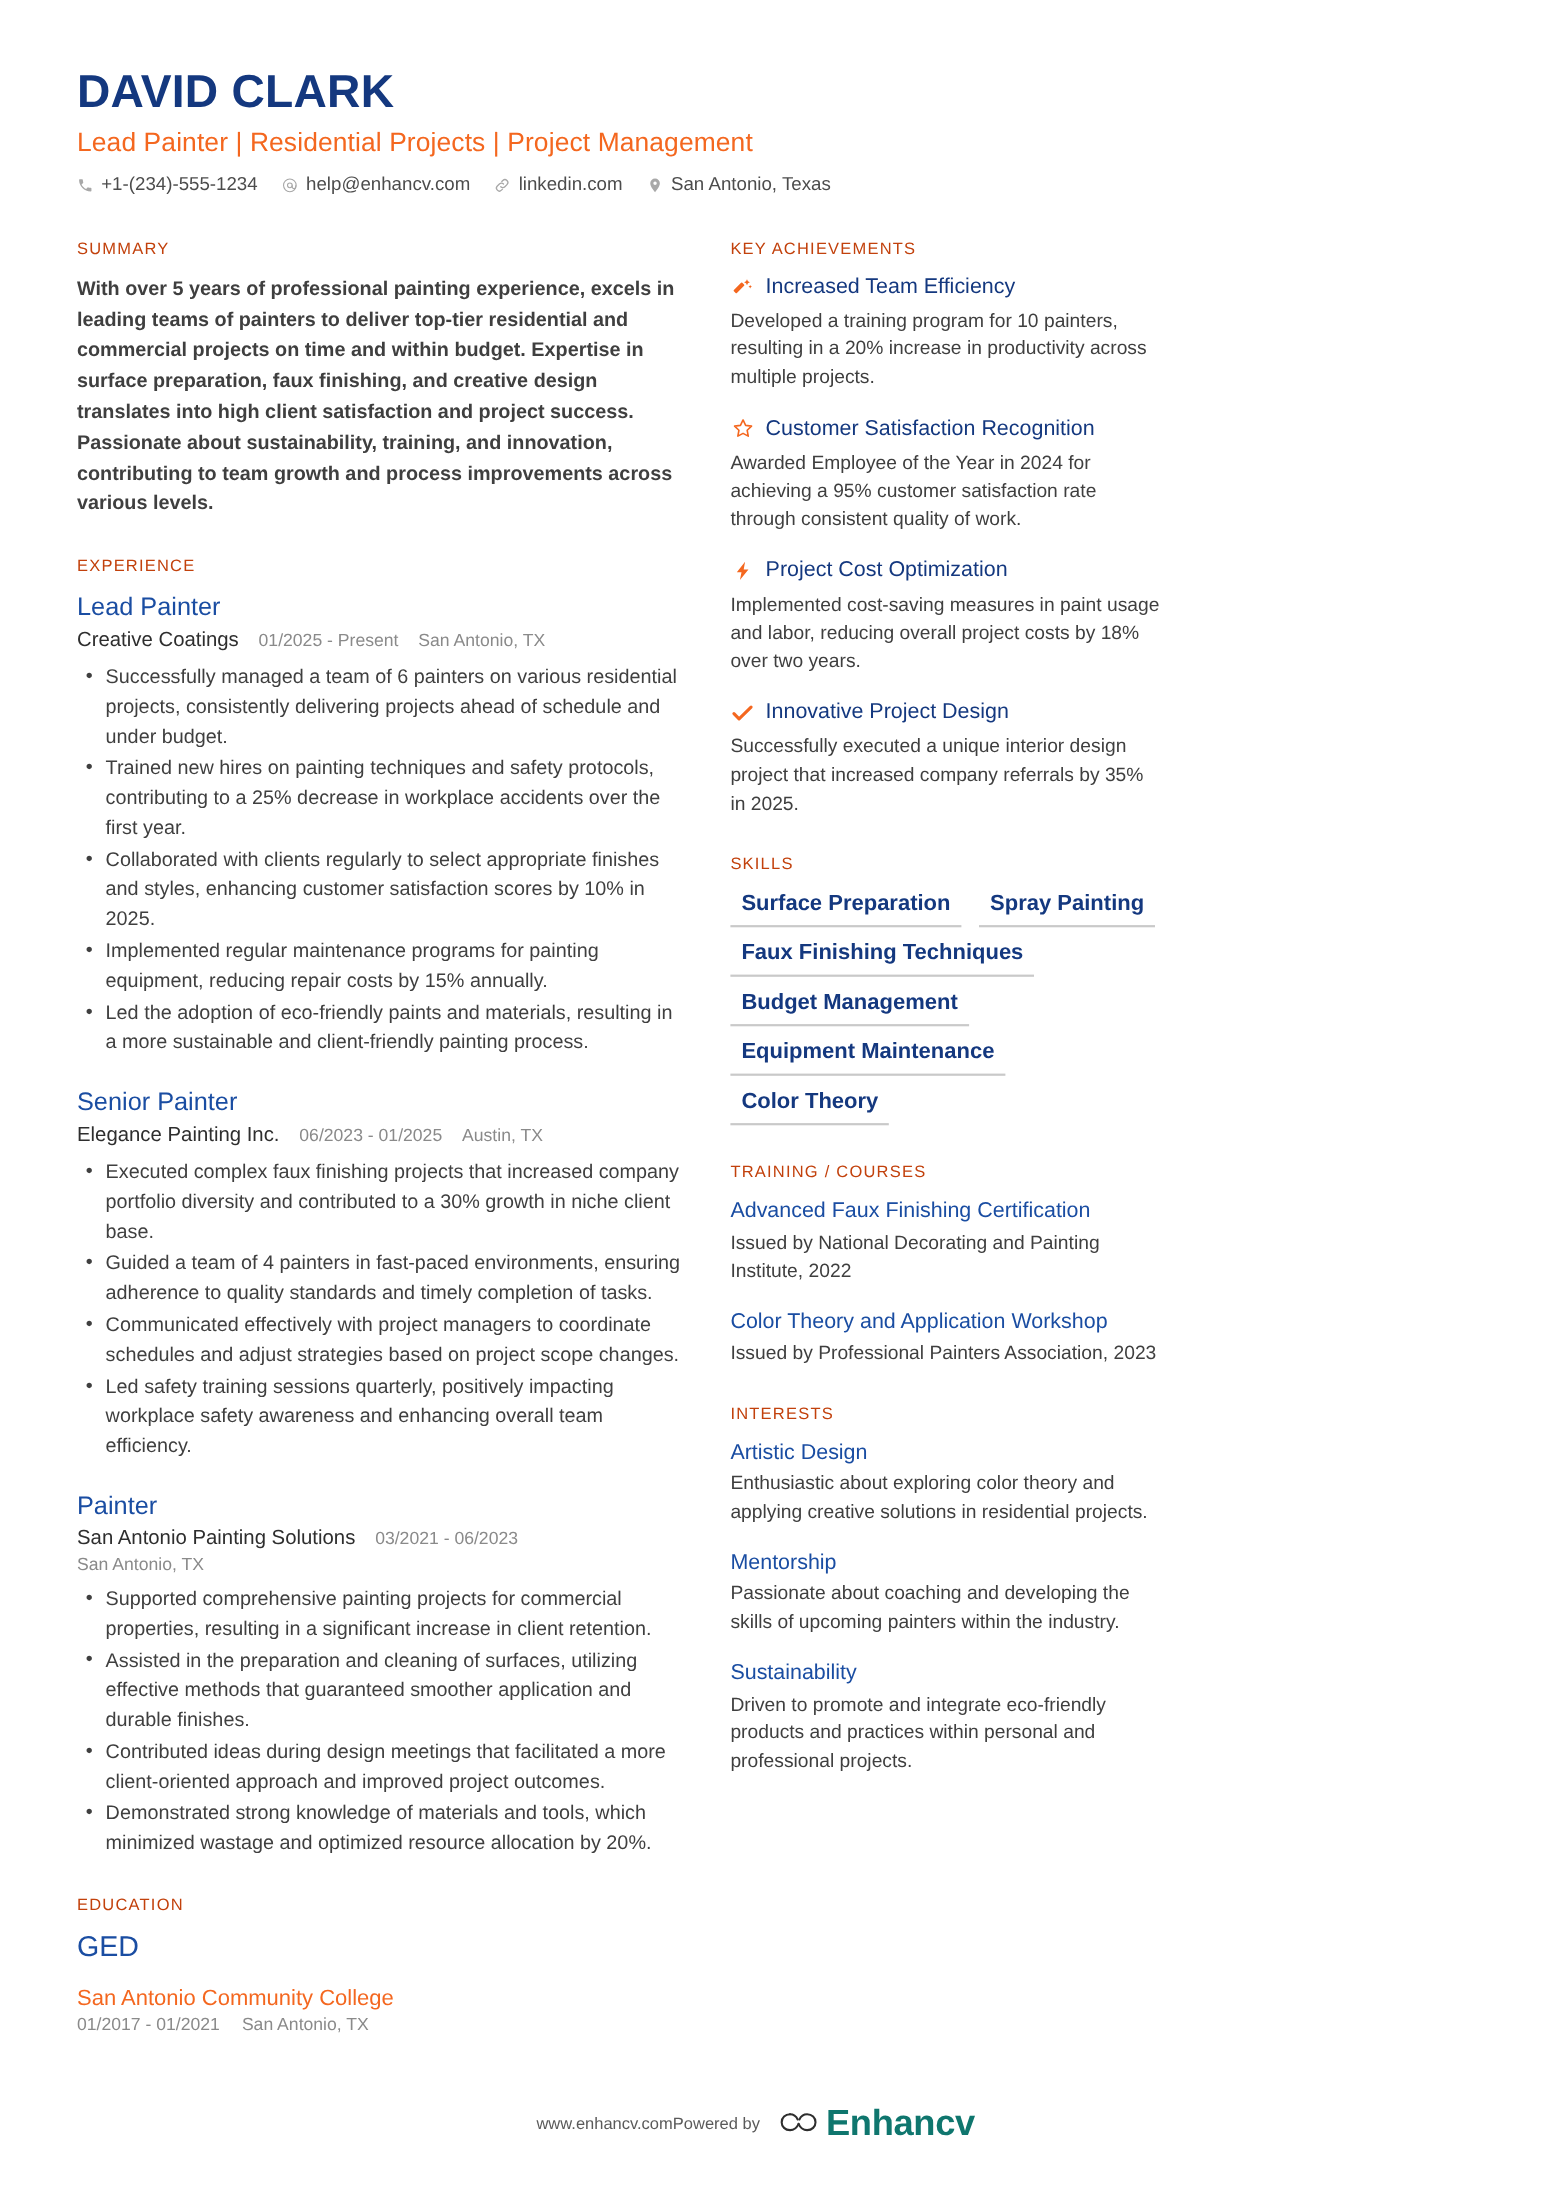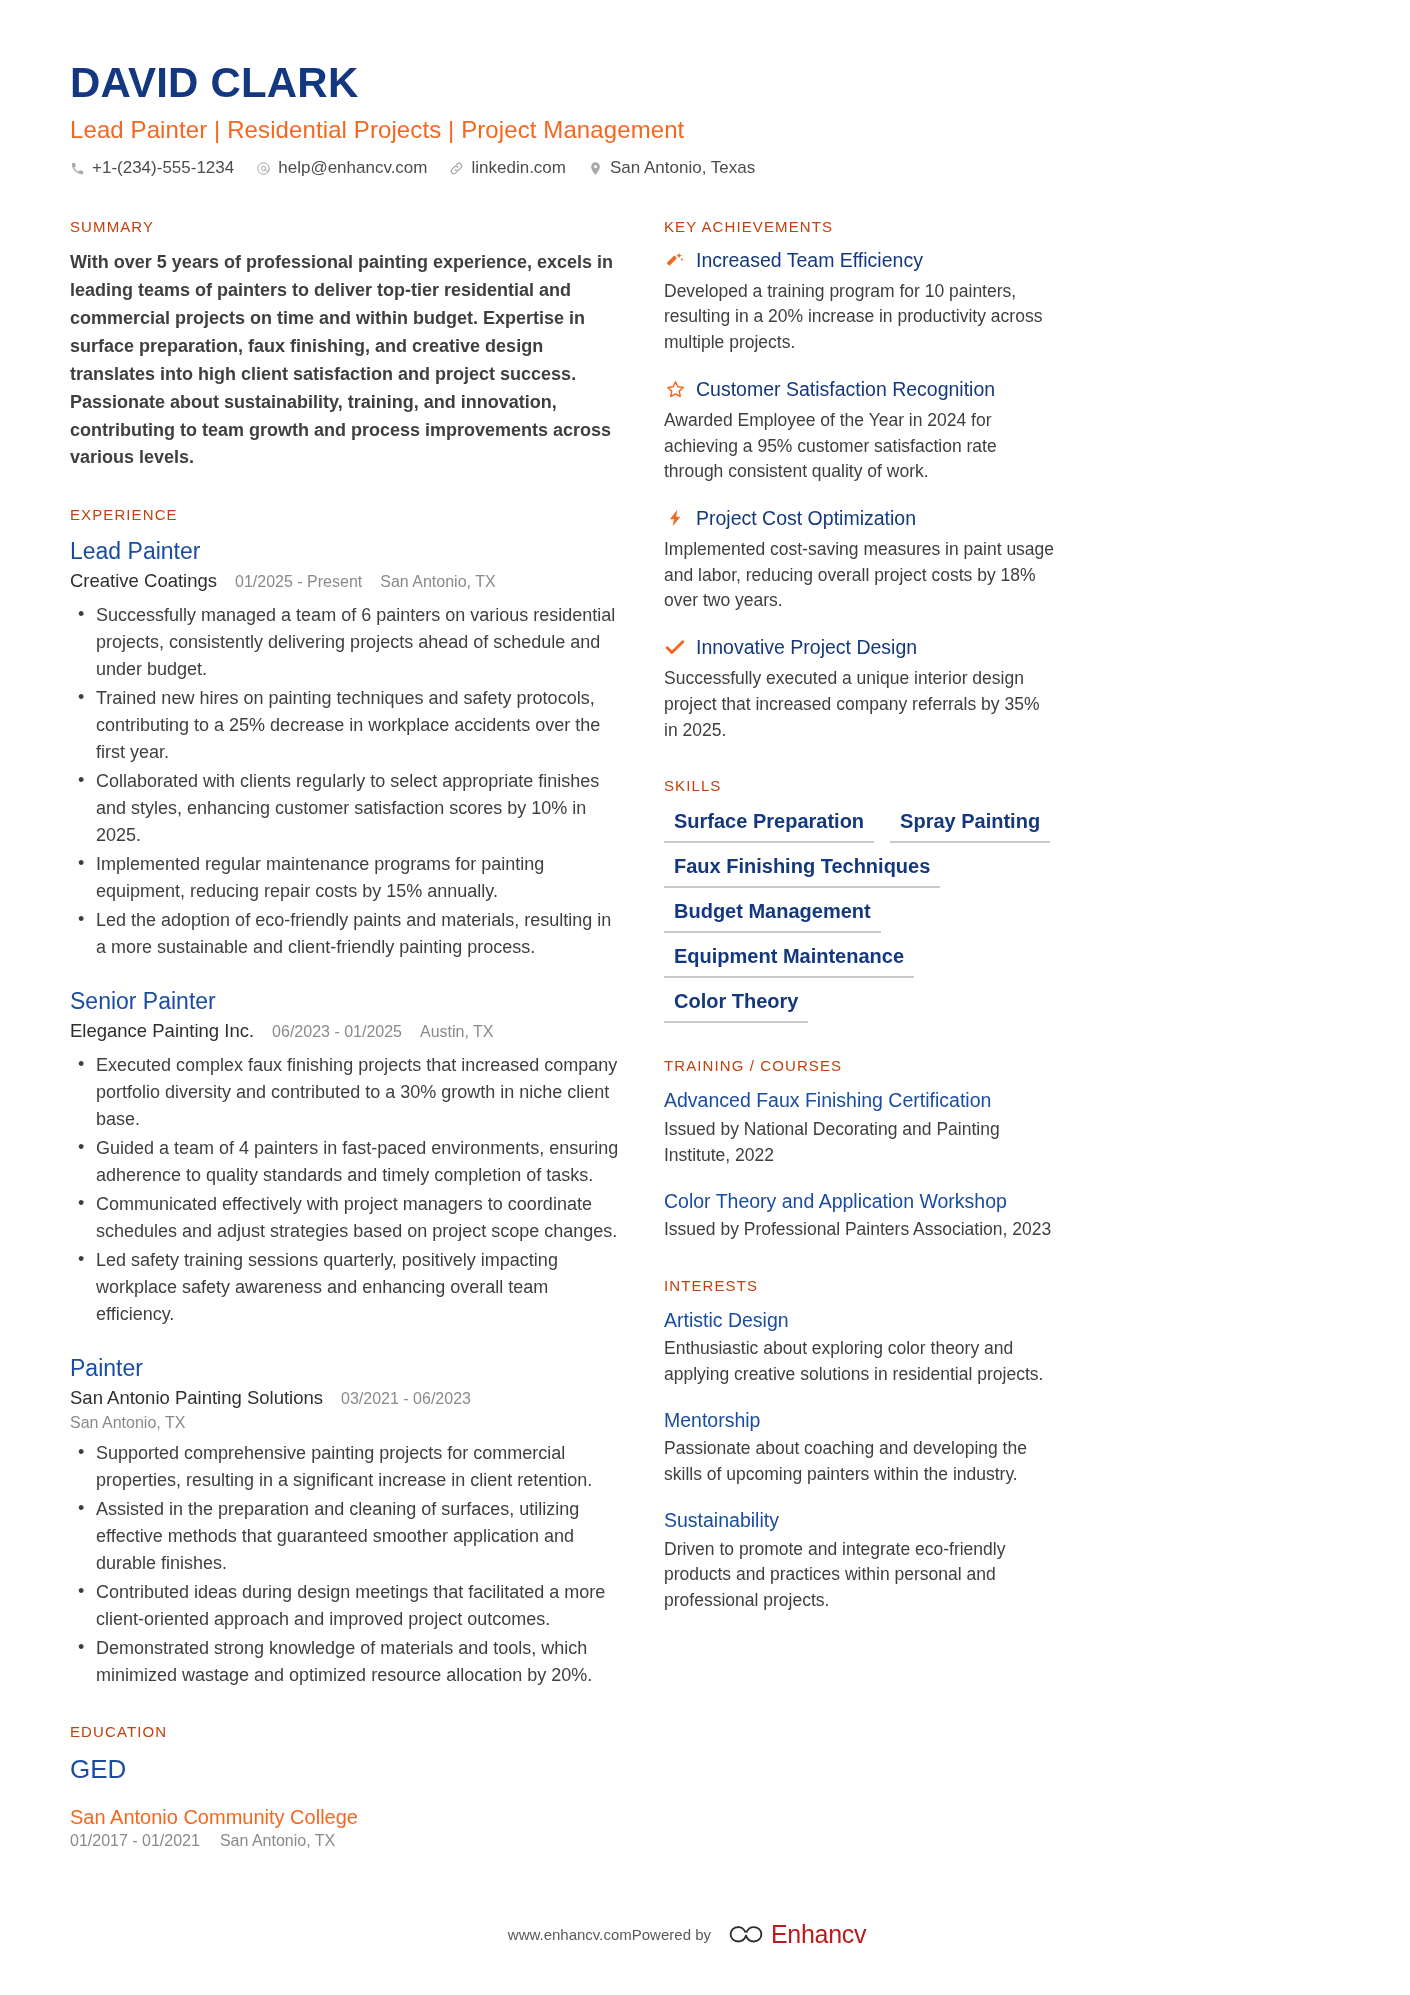--- a/index.html
+++ b/index.html
@@ -159,20 +159,21 @@
     gap: 20px;
     font-size: 16px;
     color: #8a8a8a;
   }
 
   
   .ach { margin-bottom: 22px; }
   .ach:last-child { margin-bottom: 0; }
   .ach-head {
     display: flex;
+    align-items: center;
     gap: 10px;
     margin-bottom: 6px;
   }
   .ach-icon {
     width: 22px;
     height: 22px;
     display: inline-flex;
     align-items: center;
     justify-content: center;
     color: #f4671f;
@@ -245,23 +246,24 @@
     font-size: 15px;
     color: #5a5a5a;
   }
   .brand-logo {
     display: flex;
     align-items: center;
     gap: 8px;
   }
   .brand-mark { color: #2e2e2e; display: block; }
   .brand-word {
-    font-size: 25px;
-    color: #b91c1c;
+    font-size: 33px;
+    color: #0f766e;
     letter-spacing: -0.3px;
+    font-weight: bold;
   }
 </style>
 </head>
 <body>
 
 <div class="page">
 
   <header>
     <h1 class="name">DAVID CLARK</h1>
     <div class="headline">Lead Painter | Residential Projects | Project Management</div>

